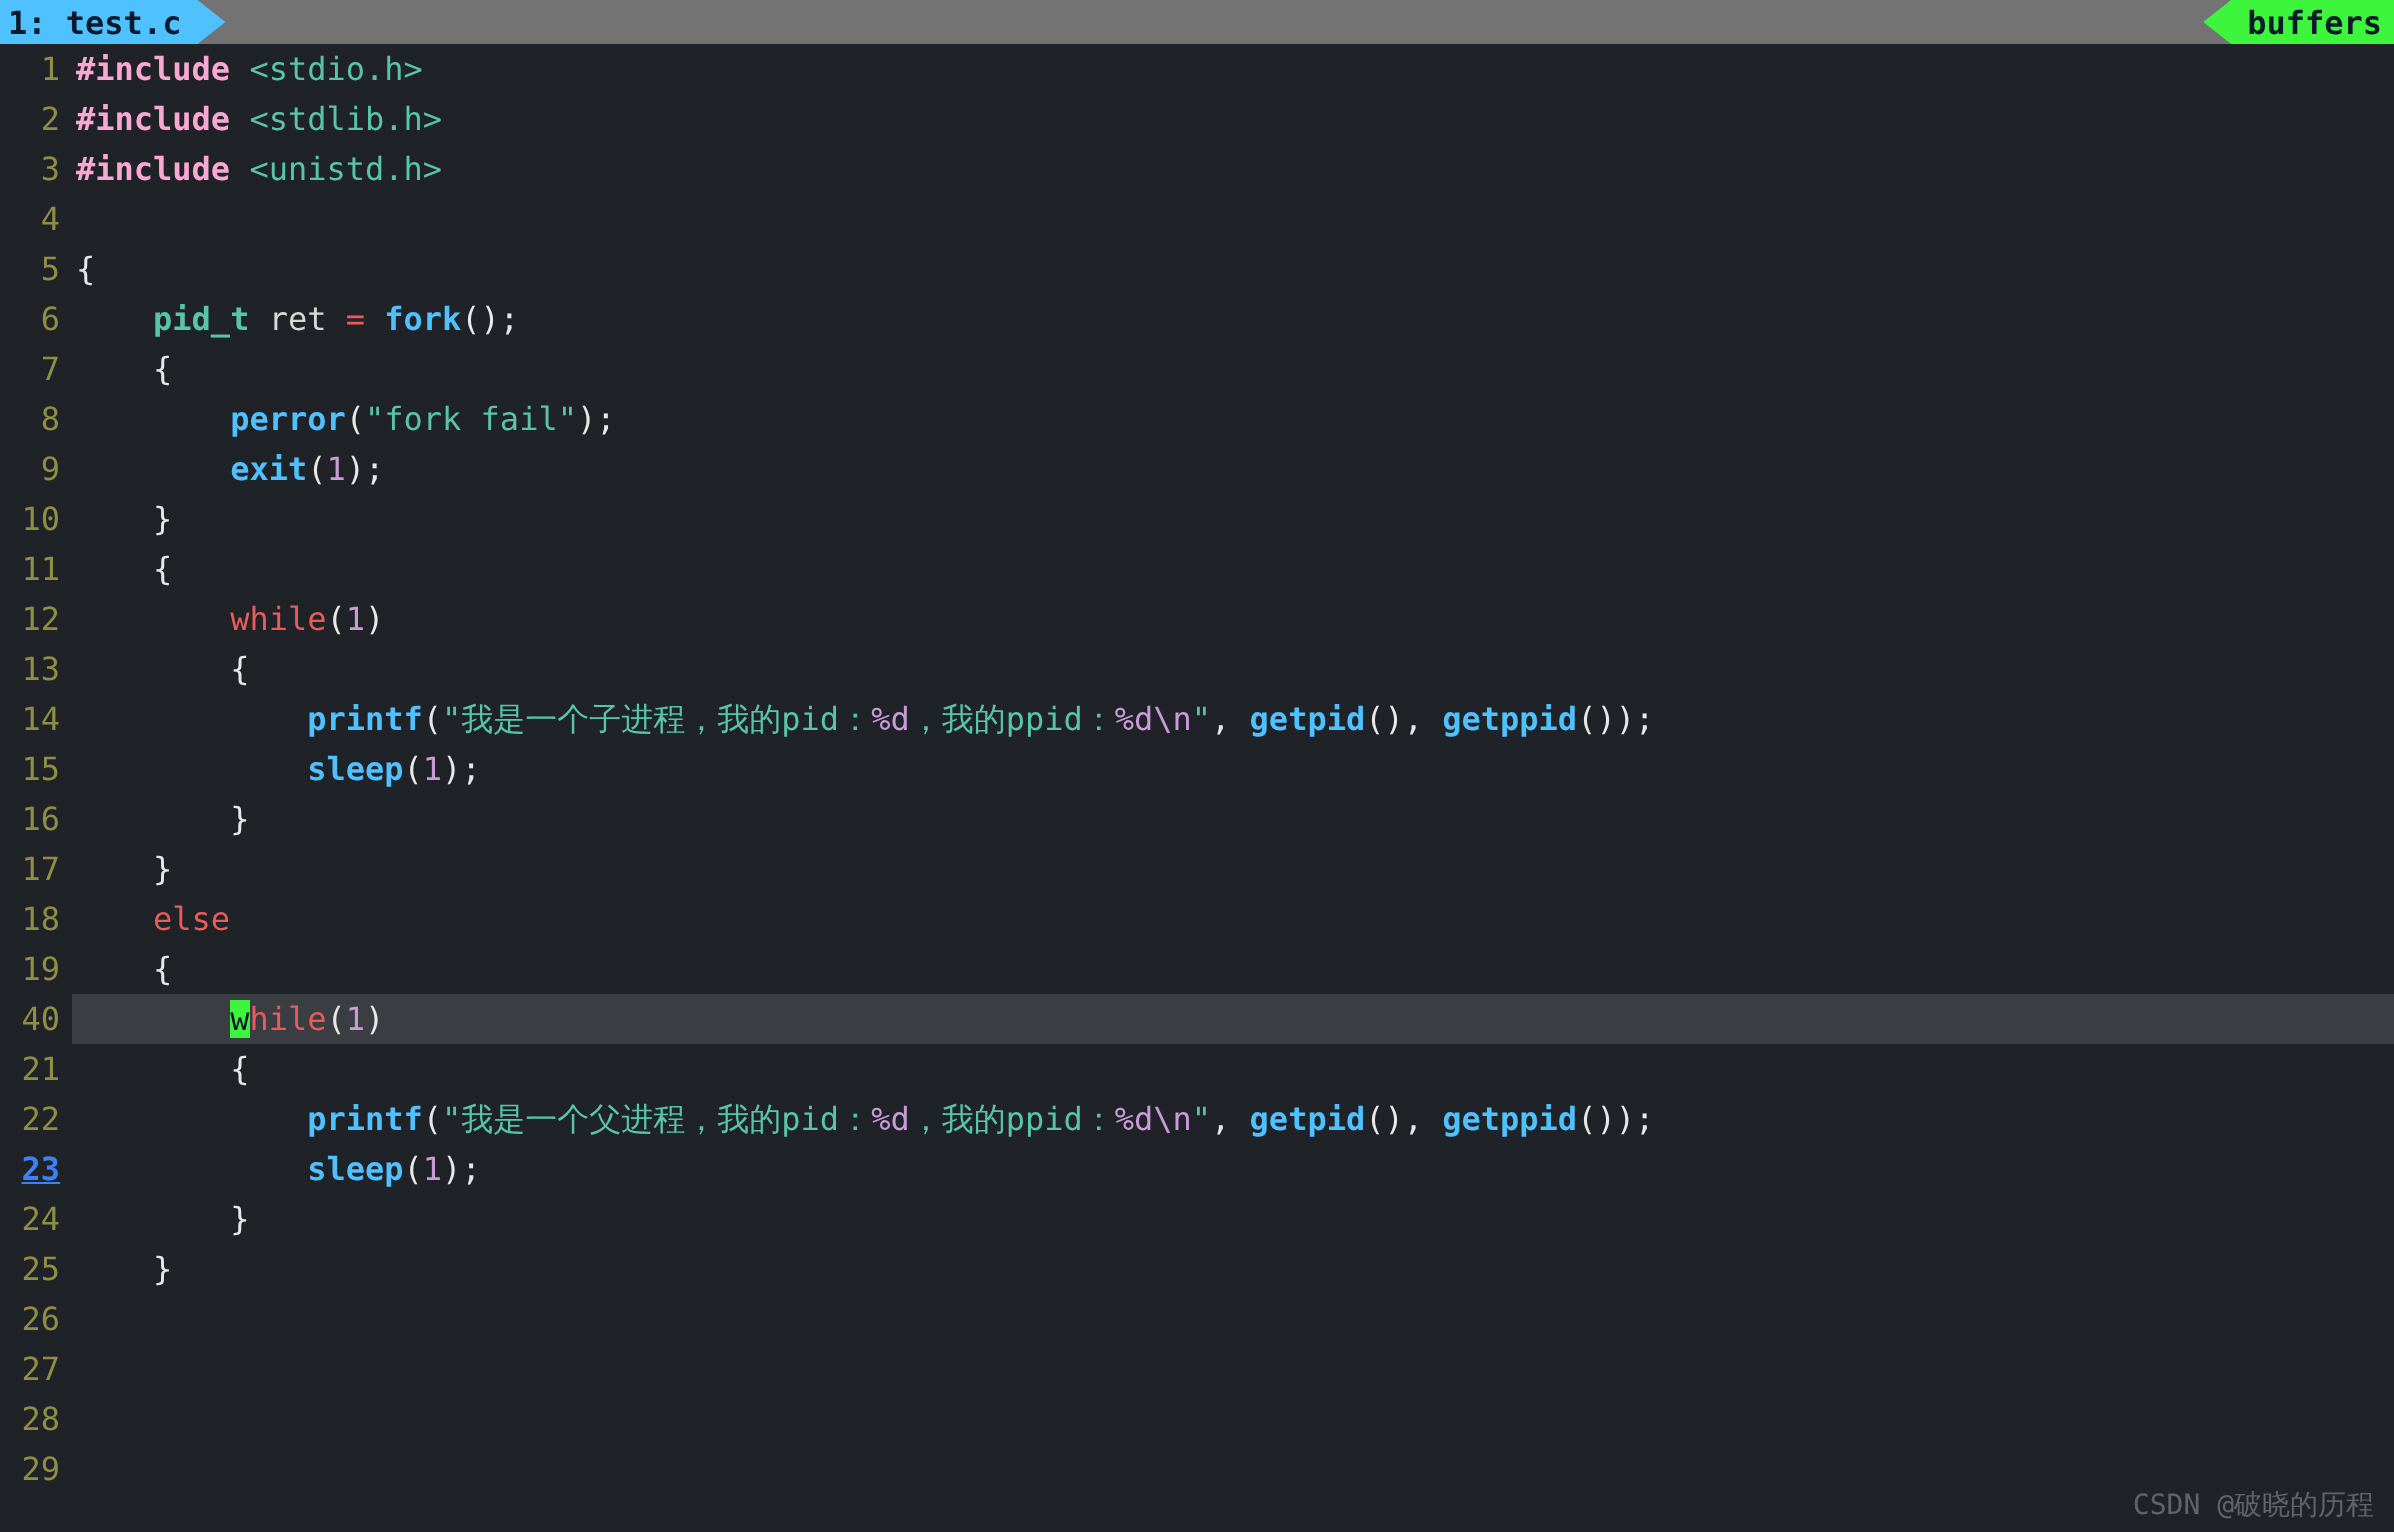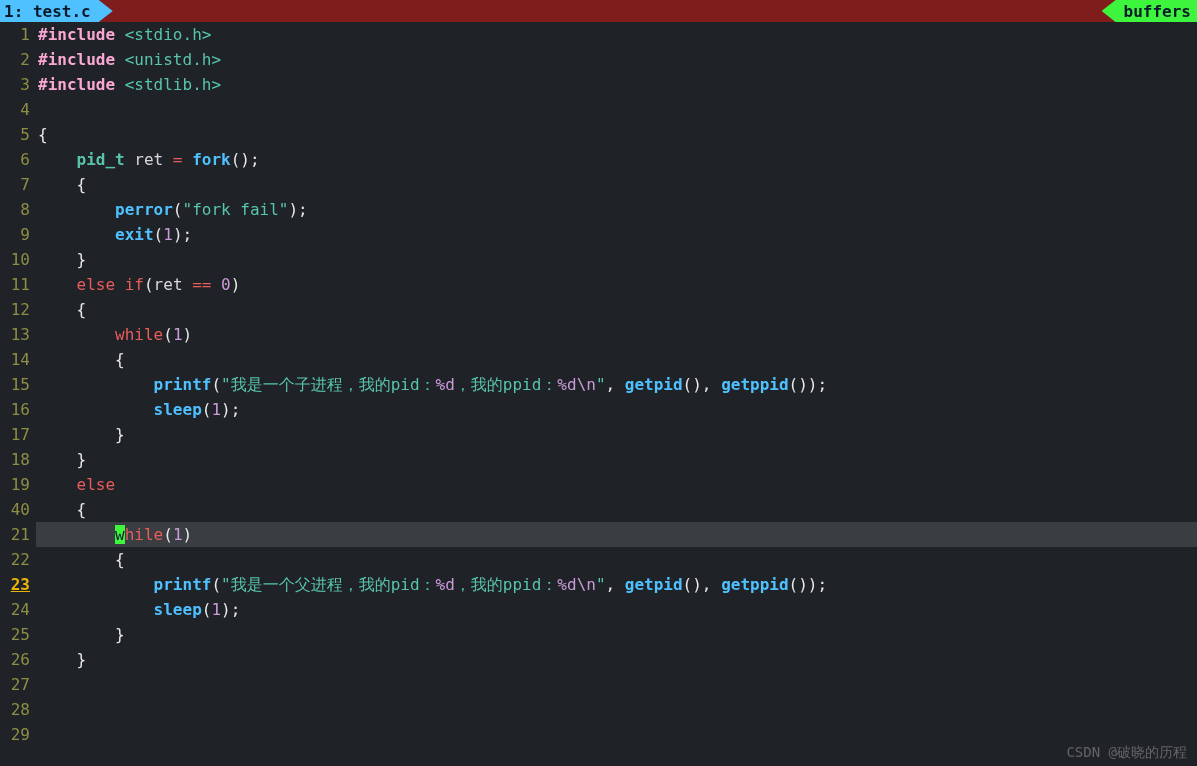--- a/index.html
+++ b/index.html
@@ -10,21 +10,21 @@
   color: #d8d8d8;
   width: 1197px;
   height: 766px;
   overflow: hidden;
   position: relative;
 }
 .tab-bar {
   display: flex;
   justify-content: space-between;
   height: 22px;
-  background: #7f1d1d;
+  background: #737373;
 }
 .tab-left {
   background: #4fc1ff;
   color: #0a1a2a;
   padding: 0 8px 0 4px;
   font-weight: bold;
   display: flex;
   align-items: center;
   clip-path: polygon(0 0, calc(100% - 14px) 0, 100% 50%, calc(100% - 14px) 100%, 0 100%);
   padding-right: 22px;
@@ -42,21 +42,21 @@
 .editor {
   display: flex;
 }
 .gutter {
   width: 36px;
   text-align: right;
   color: #8e8e44;
   padding-right: 6px;
   user-select: none;
 }
-.gutter .cur { color: #eab308; font-weight: bold; text-decoration: underline; }
+.gutter .cur { color: #3b82f6; font-weight: bold; text-decoration: underline; }
 .code-area { flex: 1; }
 .line {
   height: 25px;
   line-height: 25px;
   white-space: pre;
   padding-left: 2px;
 }
 .line.current {
   background: #3a3d42;
 }
@@ -119,30 +119,29 @@
       <div class="line cur">23</div>
       <div class="line">24</div>
       <div class="line">25</div>
       <div class="line">26</div>
       <div class="line">27</div>
       <div class="line">28</div>
       <div class="line">29</div>
     </div>
   <div class="code-area" id="code">
       <div class="line"><span class="pp">#include </span><span class="inc">&lt;stdio.h&gt;</span></div>
+      <div class="line"><span class="pp">#include </span><span class="inc">&lt;stdlib.h&gt;</span></div>
       <div class="line"><span class="pp">#include </span><span class="inc">&lt;unistd.h&gt;</span></div>
-      <div class="line"><span class="pp">#include </span><span class="inc">&lt;stdlib.h&gt;</span></div>
       <div class="line"></div>
       <div class="line"><span class="punc">{</span></div>
       <div class="line"><span>    </span><span class="type">pid_t </span><span>ret </span><span class="op">= </span><span class="fn">fork</span><span class="paren">()</span><span class="punc">;</span></div>
       <div class="line"><span>    </span><span class="punc">{</span></div>
       <div class="line"><span>        </span><span class="fn">perror</span><span class="paren">(</span><span class="str">"fork fail"</span><span class="paren">)</span><span class="punc">;</span></div>
       <div class="line"><span>        </span><span class="fn">exit</span><span class="paren">(</span><span class="num">1</span><span class="paren">)</span><span class="punc">;</span></div>
       <div class="line"><span>    </span><span class="punc">}</span></div>
-      <div class="line"><span>    </span><span class="kw">else if</span><span class="paren">(</span><span>ret </span><span class="op">== </span><span class="num">0</span><span class="paren">)</span></div>
       <div class="line"><span>    </span><span class="punc">{</span></div>
       <div class="line"><span>        </span><span class="kw">while</span><span class="paren">(</span><span class="num">1</span><span class="paren">)</span></div>
       <div class="line"><span>        </span><span class="punc">{</span></div>
       <div class="line"><span>            </span><span class="fn">printf</span><span class="paren">(</span><span class="str">"我是一个子进程，我的pid：</span><span class="esc">%d</span><span class="str">，我的ppid：</span><span class="esc">%d</span><span class="esc">\n</span><span class="str">"</span><span class="punc">, </span><span class="fn">getpid</span><span class="paren">()</span><span class="punc">, </span><span class="fn">getppid</span><span class="paren">()</span><span class="paren">)</span><span class="punc">;</span></div>
       <div class="line"><span>            </span><span class="fn">sleep</span><span class="paren">(</span><span class="num">1</span><span class="paren">)</span><span class="punc">;</span></div>
       <div class="line"><span>        </span><span class="punc">}</span></div>
       <div class="line"><span>    </span><span class="punc">}</span></div>
       <div class="line"><span>    </span><span class="kw">else</span></div>
       <div class="line"><span>    </span><span class="punc">{</span></div>
       <div class="line current"><span>        </span><span class="cursor">w</span><span class="kw">hile</span><span class="paren">(</span><span class="num">1</span><span class="paren">)</span></div>

